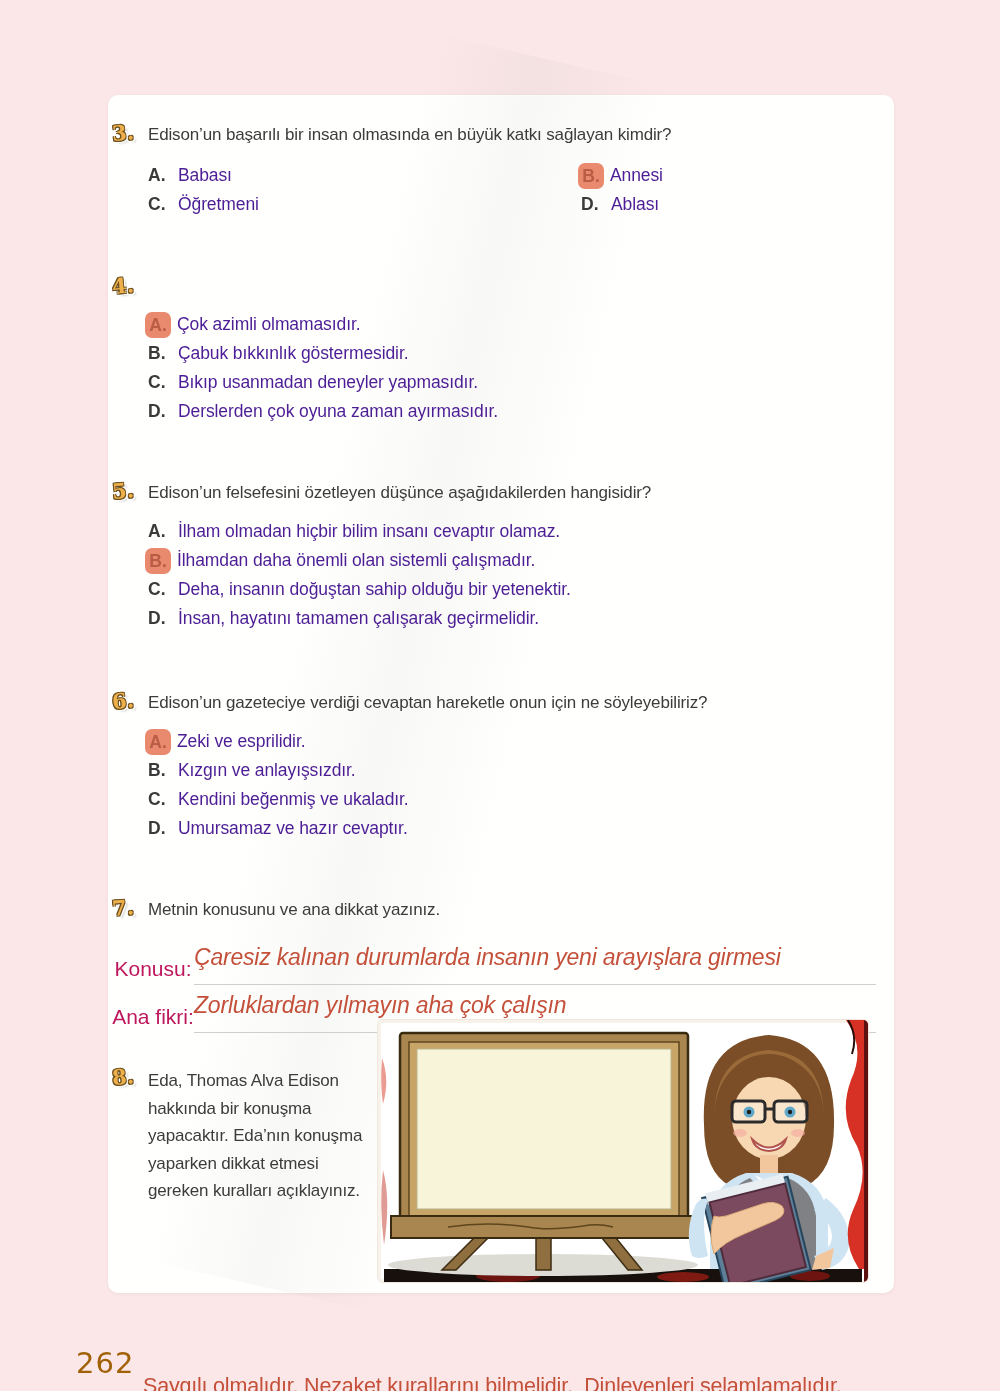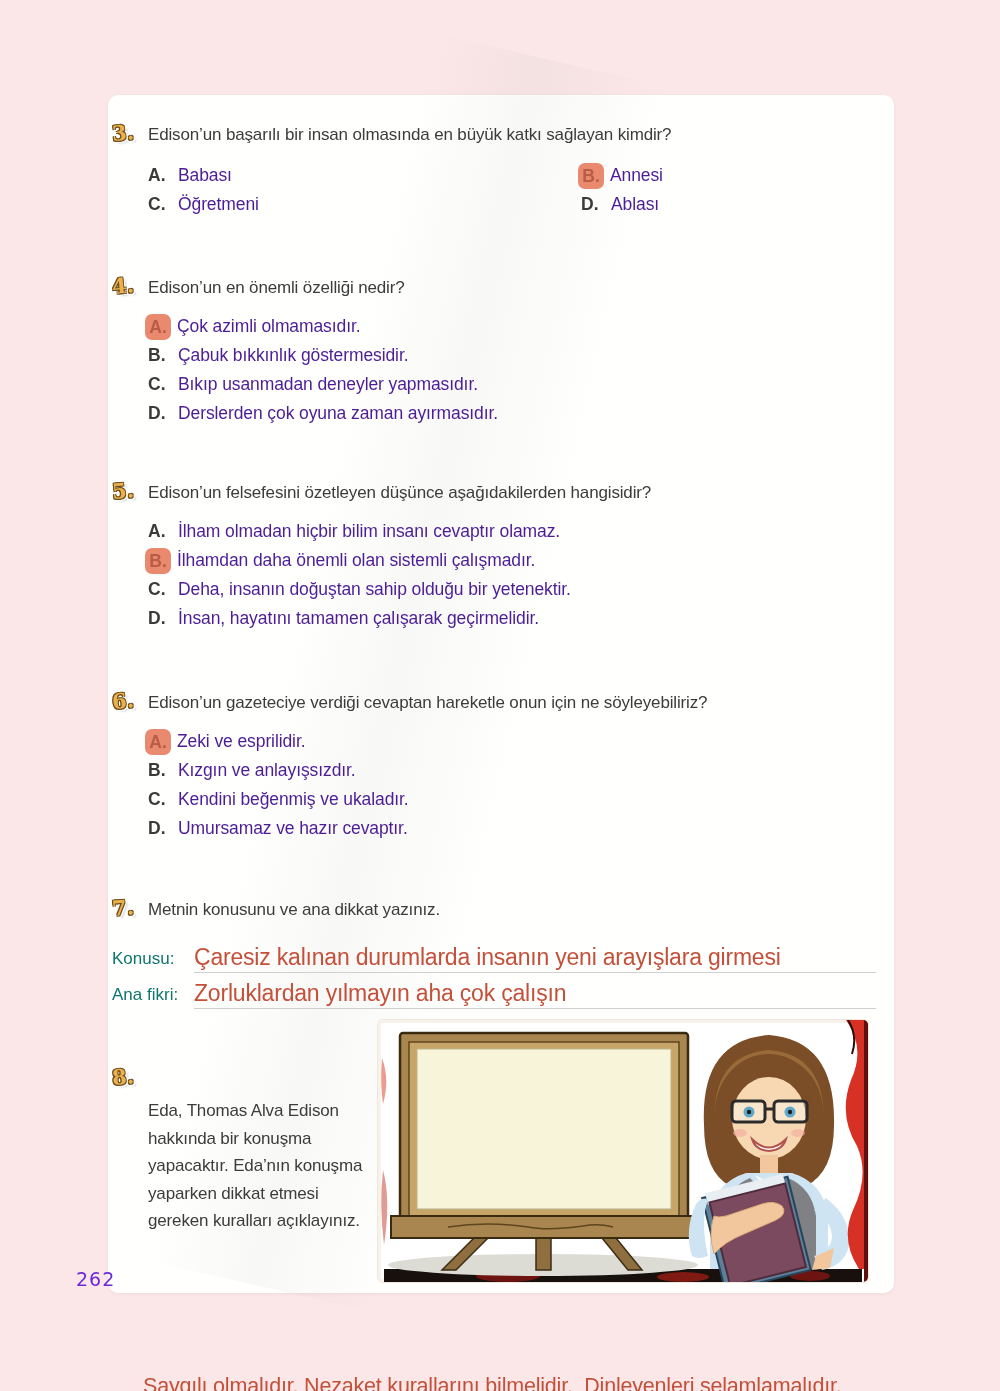--- a/index.html
+++ b/index.html
@@ -36,32 +36,32 @@
   .opts { margin-top:12px; padding-left:36px; }
   .opts-grid { display:grid; grid-template-columns:433px auto; margin-top:14px; padding-left:36px; }
   .opt { display:flex; align-items:center; height:29px; font-size:17.5px; }
   .opt-letter { font-weight:bold; flex:0 0 30px; color:#3a3a3a; }
   .opt-letter.chip {
     flex:0 0 26px; height:26px; line-height:26px; text-align:center;
     background:#e9896e; color:#b95c46; border-radius:7px; margin-right:6px; margin-left:-3px;
   }
   .opt-text { color:#4c1d95; letter-spacing:-0.1px; }
   .fill-row { display:flex; align-items:flex-end; margin-top:18px; }
-  .fill-label { flex:0 0 82px; font-size:17px; color:#0f766e; padding-bottom:4px; }
-  .fill-line { flex:1; border-bottom:1.6px solid #cfcfcf; padding-bottom:1px; margin-right:6px; }
+  .fill-label { flex:0 0 82px; font-size:21px; color:#be185d; padding-bottom:4px;text-align:center; }
+  .fill-line { flex:1; border-bottom:1.6px solid #cfcfcf; padding-bottom:13px; margin-right:6px;font-style:italic; }
   .hand-red { font-size:23px; color:#c4503a; letter-spacing:-0.2px; white-space:nowrap; }
   #q8 { width:258px; }
-  #q8 .q-text { line-height:27.5px;margin-top:30px; }
+  #q8 .q-text { line-height:27.5px; }
   .photo {
     position:absolute; left:378px; top:1020px; width:490px; height:262px;
     background:#ffffff; border-radius:5px; overflow:hidden;
     box-shadow:inset 0 0 0 3px #f7f2ea, 0 0 0 1px #f0e6dd;
   }
   .footer-pagenum {
-    position:absolute; left:76px; top:1268px; font-size:19px; color:#6d28d9;
+    position:absolute; left:76px; top:1346px; font-size:29px; color:#a16207;
     font-family:"DejaVu Sans", sans-serif; letter-spacing:1px;
   }
   .footer-answer {
     position:absolute; left:143px; top:1304px; width:840px;
     font-size:21.5px; line-height:33px; color:#c4503a; letter-spacing:-0.2px;
     white-space:pre-wrap;
   }
 </style>
 </head>
 <body>
@@ -90,21 +90,20 @@
     <div class="opt">
       <span class="opt-letter">D.</span>
       <span class="opt-text">Ablası</span>
     </div>
   </div>
 </div>
 
 <div class="q" id="q4" style="top:276px;">
   <div class="q-header">
     <span class="qnum">4.</span>
-    <span class="q-text">Edison’un en önemli özelliği nedir?</span>
   </div>
   <div class="opts">
     <div class="opt">
       <span class="opt-letter chip">A.</span>
       <span class="opt-text">Çok azimli olmamasıdır.</span>
     </div>
     <div class="opt">
       <span class="opt-letter">B.</span>
       <span class="opt-text">Çabuk bıkkınlık göstermesidir.</span>
     </div>

